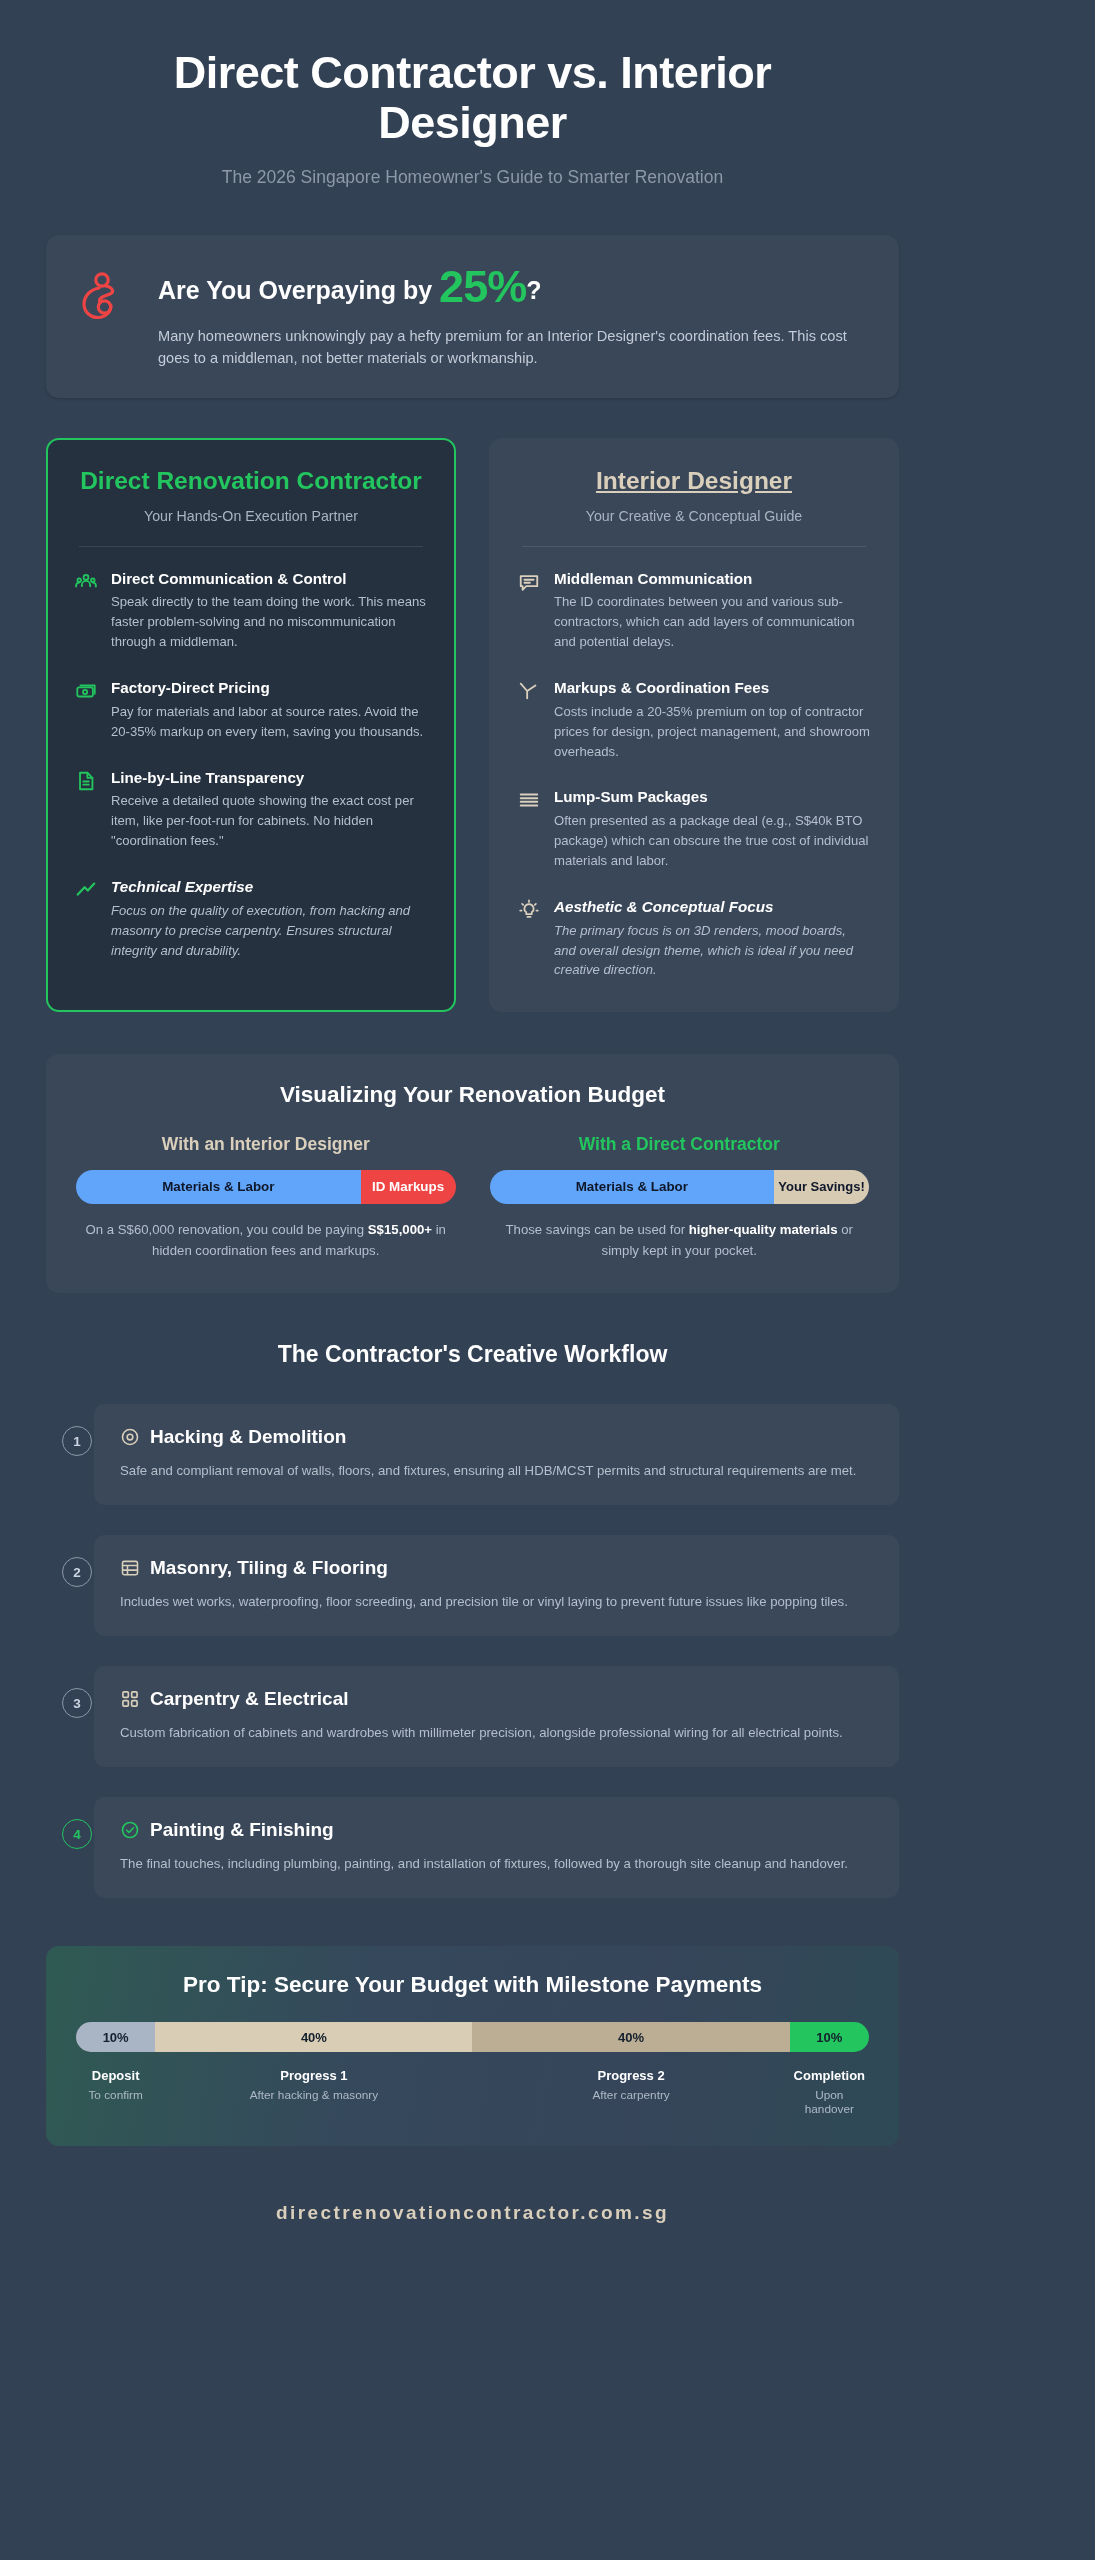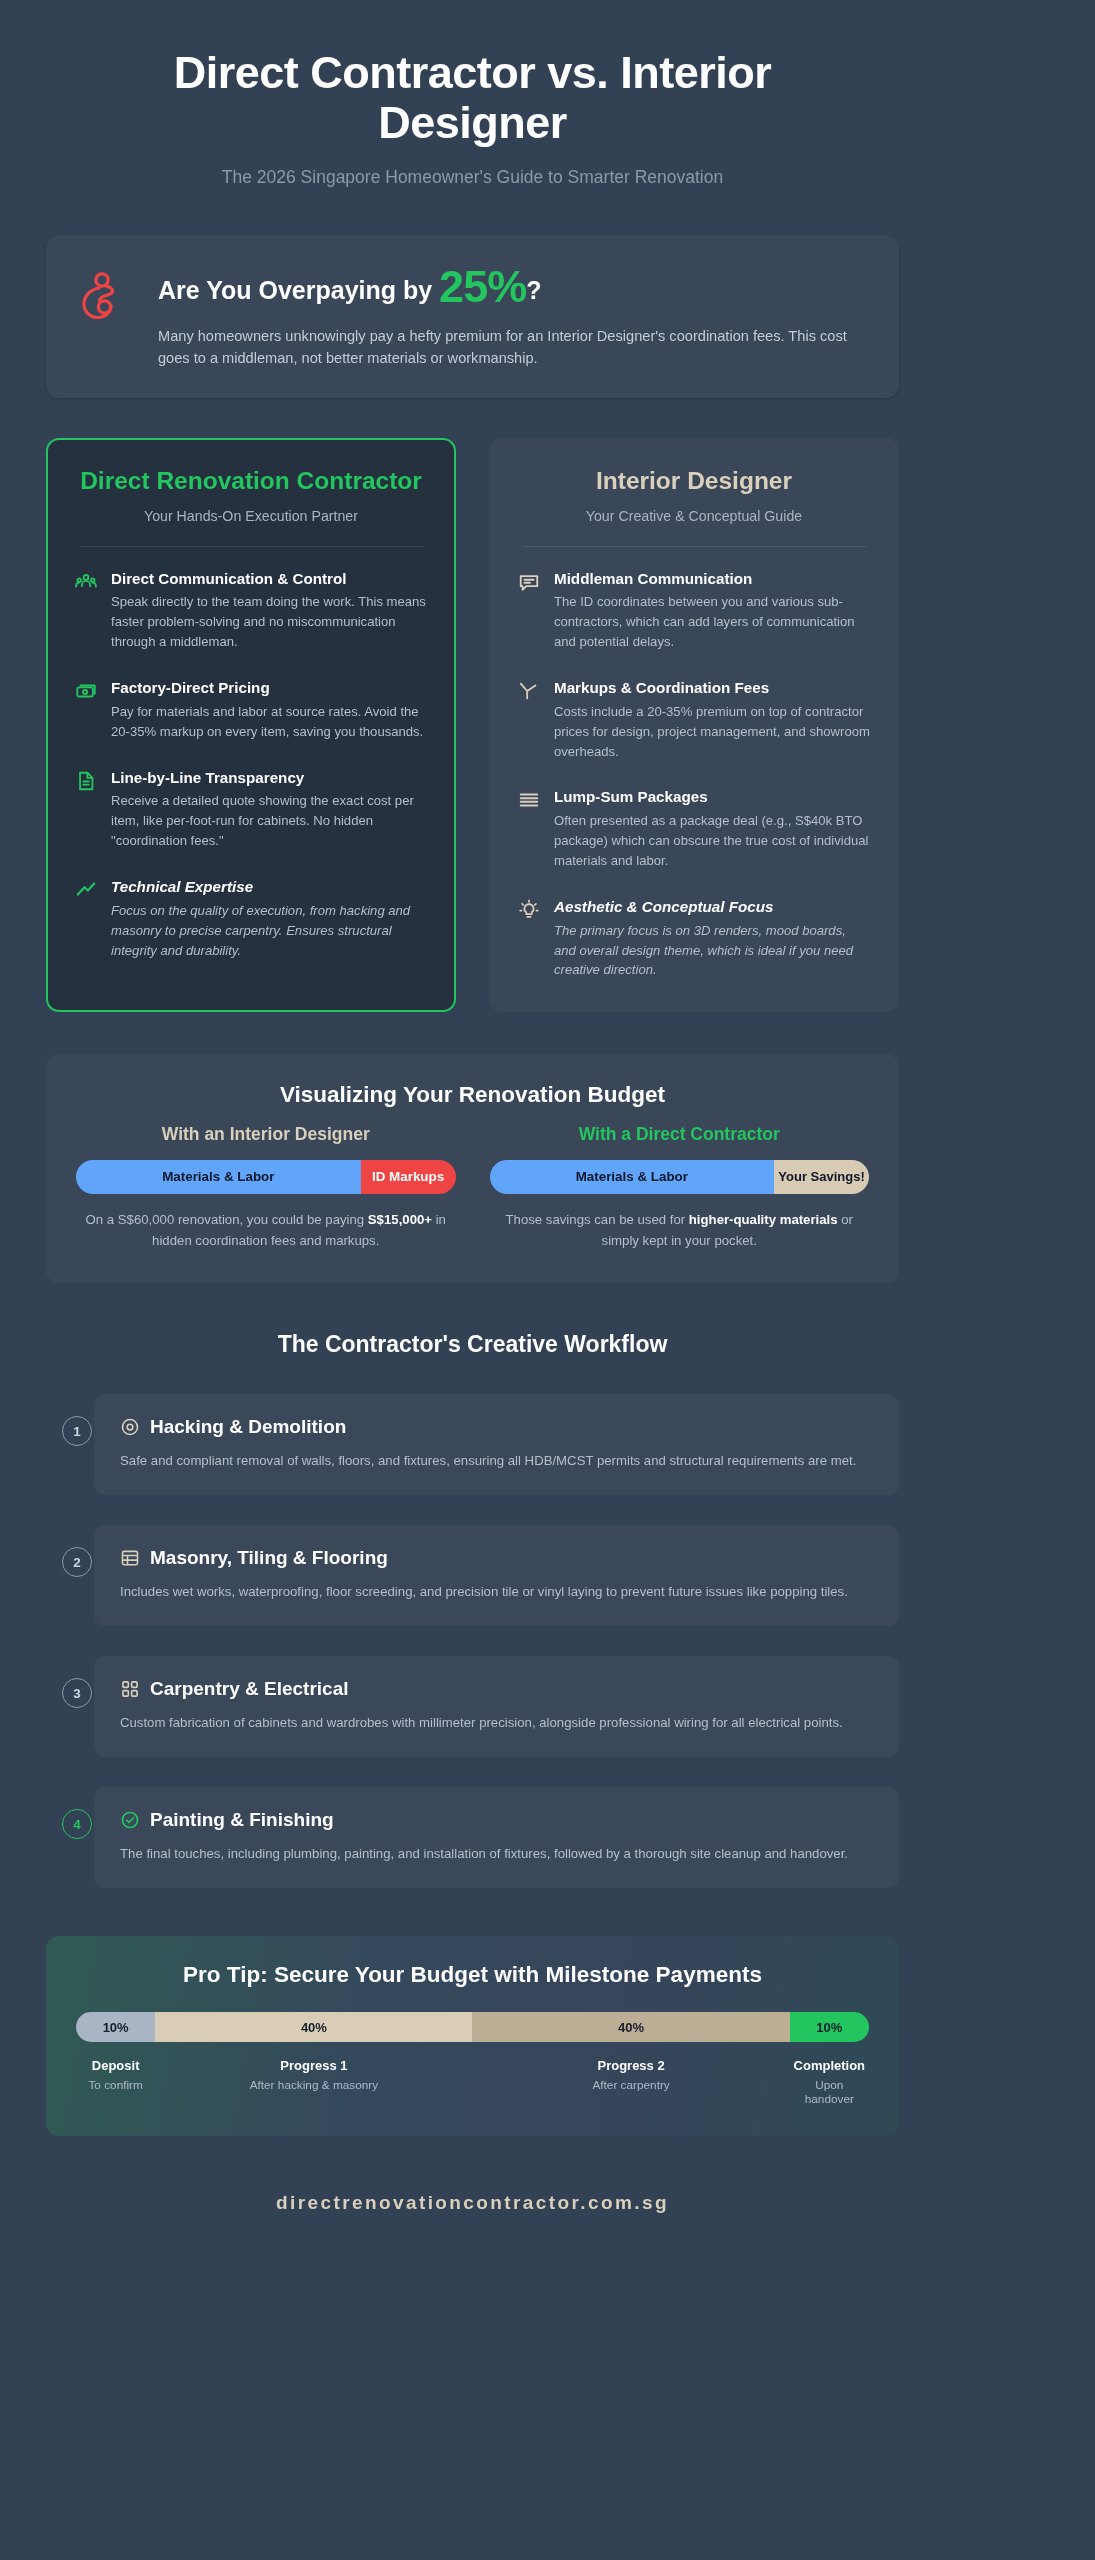--- a/index.html
+++ b/index.html
@@ -93,21 +93,21 @@
     background: #3a4759;
     border: 2px solid transparent;
   }
   .card-title {
     text-align: center;
     font-size: 24.5px;
     font-weight: 700;
     line-height: 1.18;
   }
   .card.good .card-title { color: #22c55e; }
-  .card.neutral .card-title { color: #d9cfbb; }
+  .card.neutral .card-title { color: #d9cfbb; text-decoration: underline; }
   .card-sub {
     text-align: center;
     margin-top: 12px;
     font-size: 14.2px;
     color: #aab4c2;
   }
   .card-rule {
     margin: 22px 4px 0 4px;
     height: 1px;
     background: rgba(255,255,255,0.10);
@@ -146,21 +146,21 @@
     margin-top: 42px;
     background: #3a4759;
     border-radius: 13px;
     padding: 28px 30px 32px 30px;
   }
   .budget-title {
     text-align: center;
     font-size: 22.5px;
     font-weight: 700;
     color: #ffffff;
-    margin-bottom: 16px;
+    margin-bottom: 26px;
   }
   .budget-cols {
     display: flex;
     gap: 34px;
   }
   .budget-col { flex: 1 1 0; }
   .budget-col-label {
     text-align: center;
     font-size: 17.5px;
     font-weight: 700;

